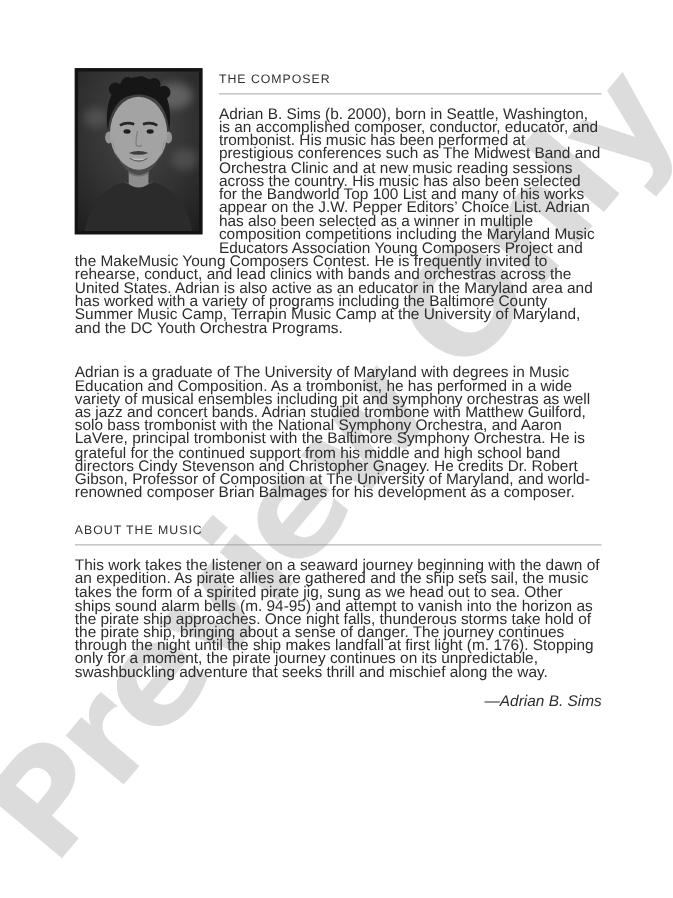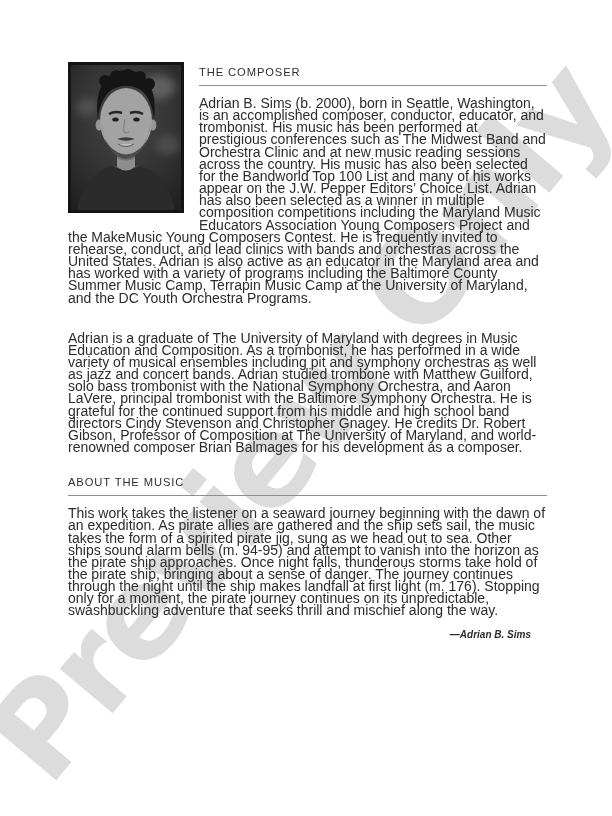--- a/index.html
+++ b/index.html
@@ -62,26 +62,25 @@
   }
   .body-text {
     margin: 11px 0 0 0;
     font-size: 14px;
     line-height: 12.15px;
     color: #2c2c2c;
   }
   .body-text.para2 { margin-top: 28px; }
   .music-section .heading-block { margin-top: 19px; }
   .attribution {
-    margin: 12px 16px 0 0;
-    font-size: 10px;
+    margin: 12px 0 0 0;
+    font-size: 14px;
     font-style: italic;
     text-align: right;
     color: #2c2c2c;
-    font-weight: bold;
   }
 </style>
 </head>
 <body>
 
 <div class="page">
 
   <div class="watermark">Preview Only</div>
 
   <div class="content">

